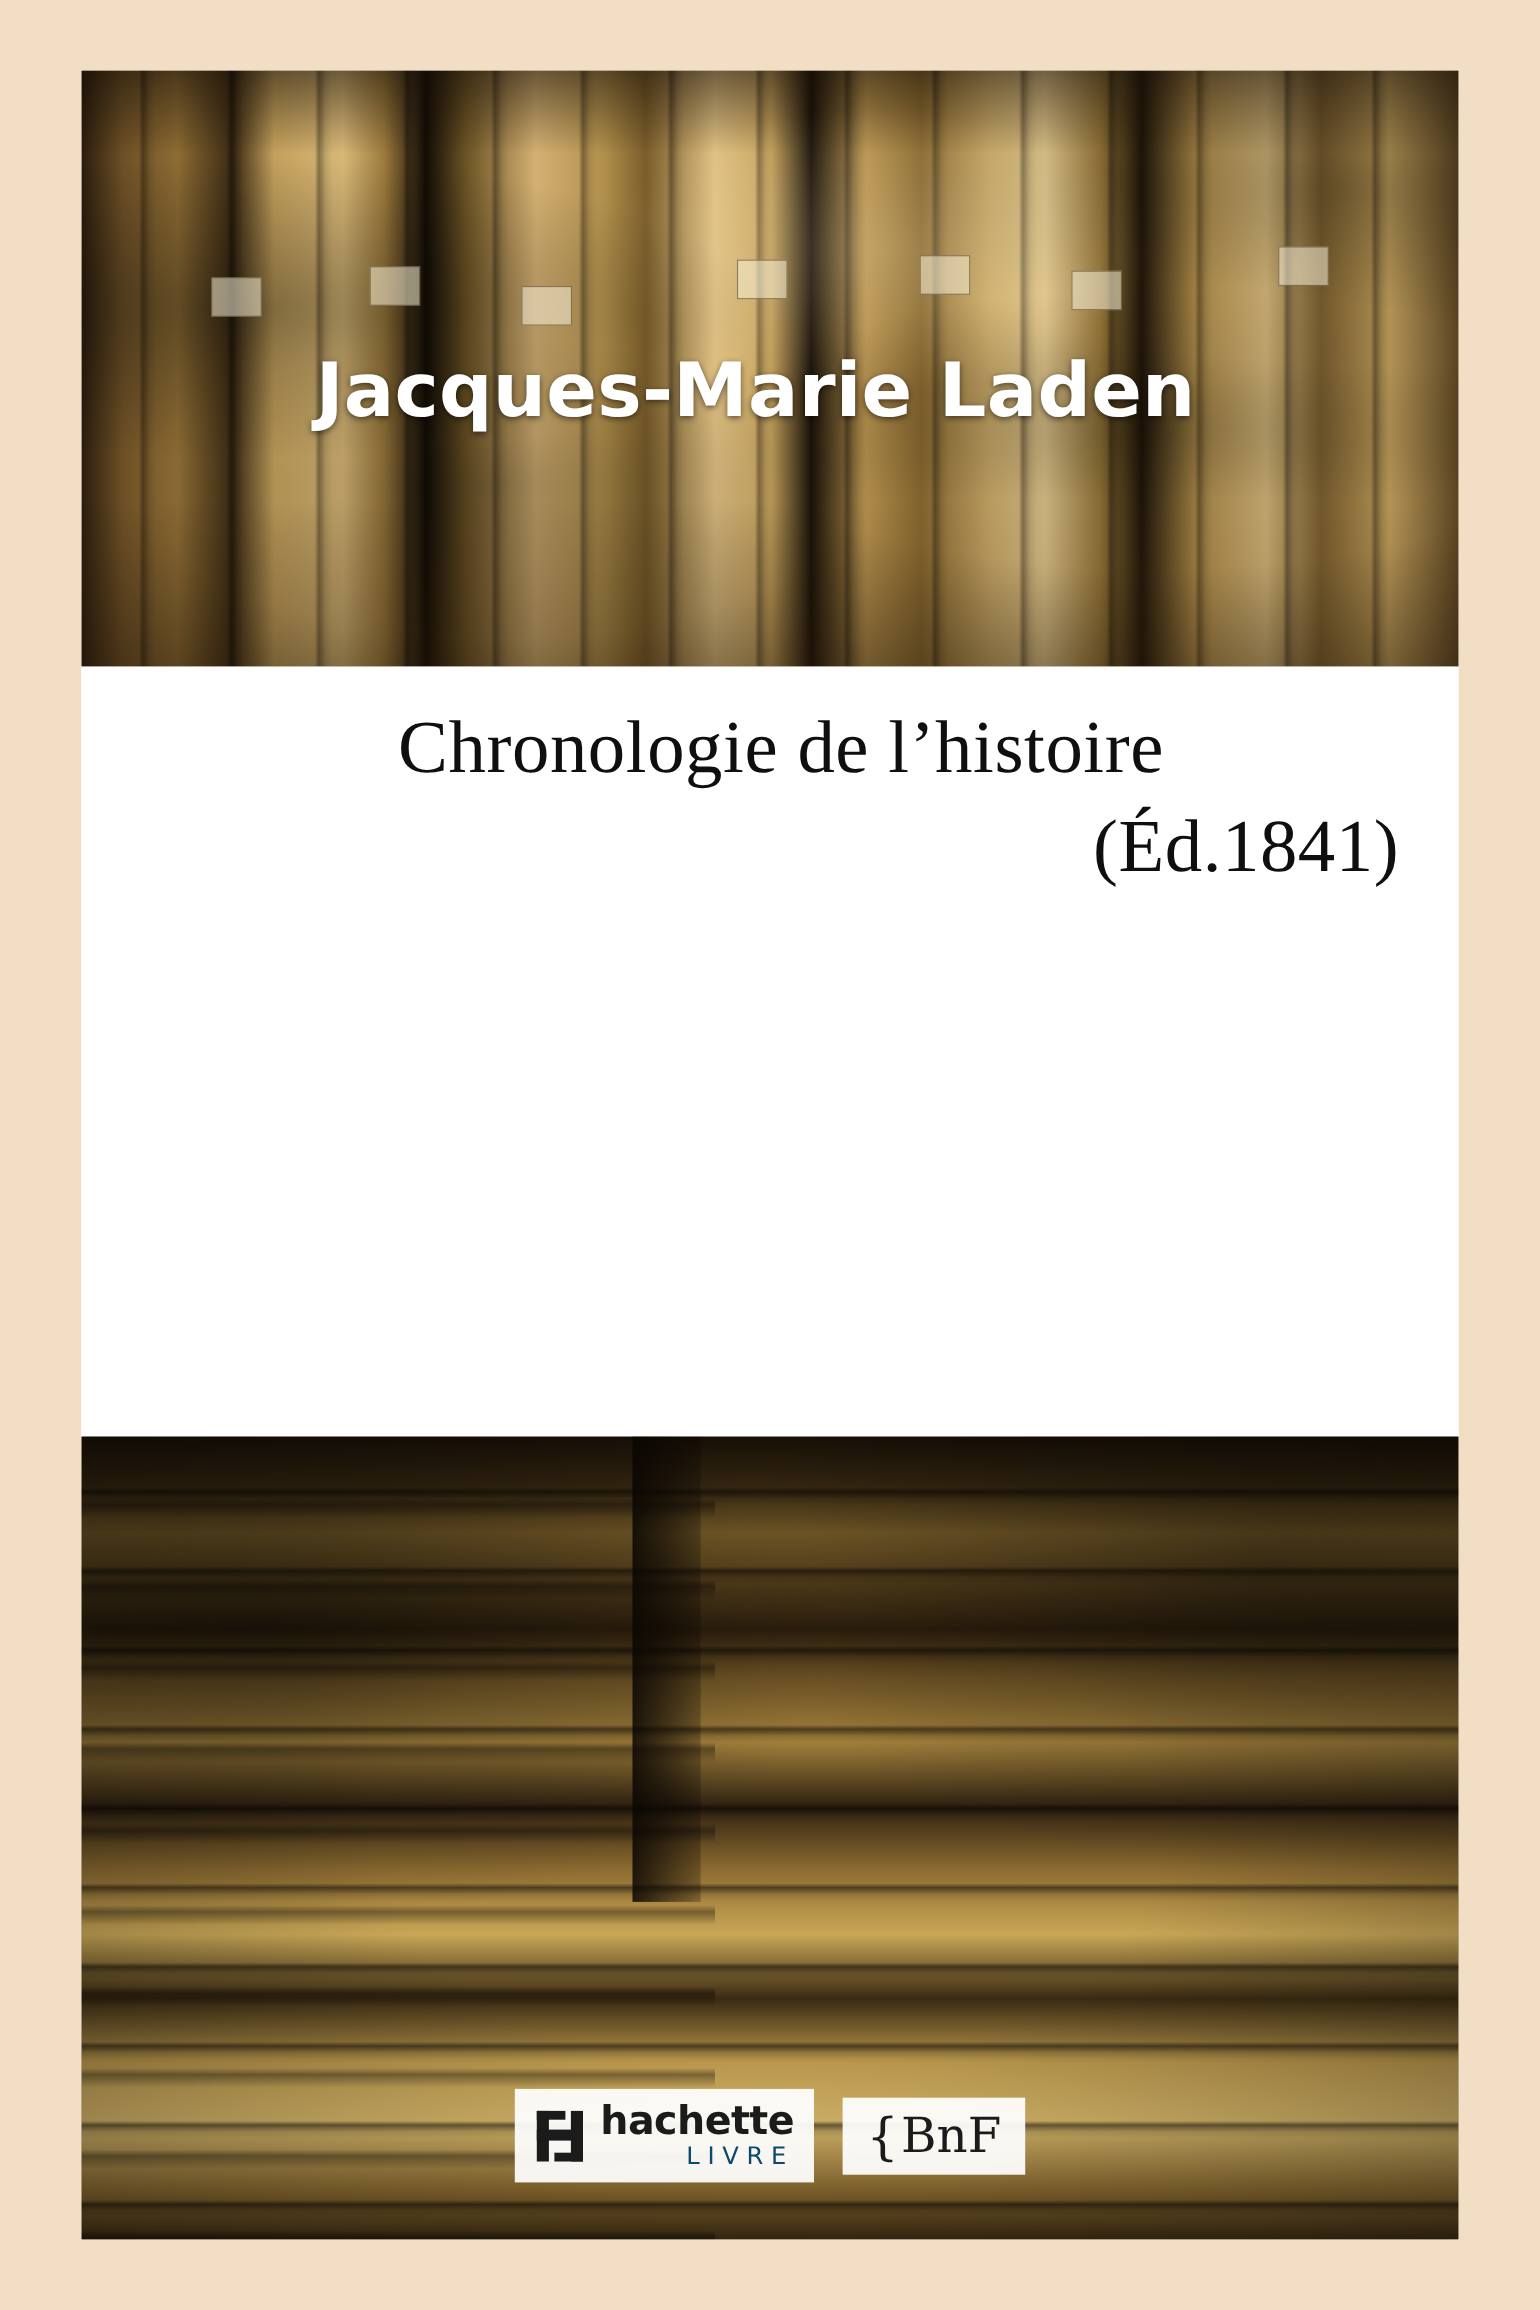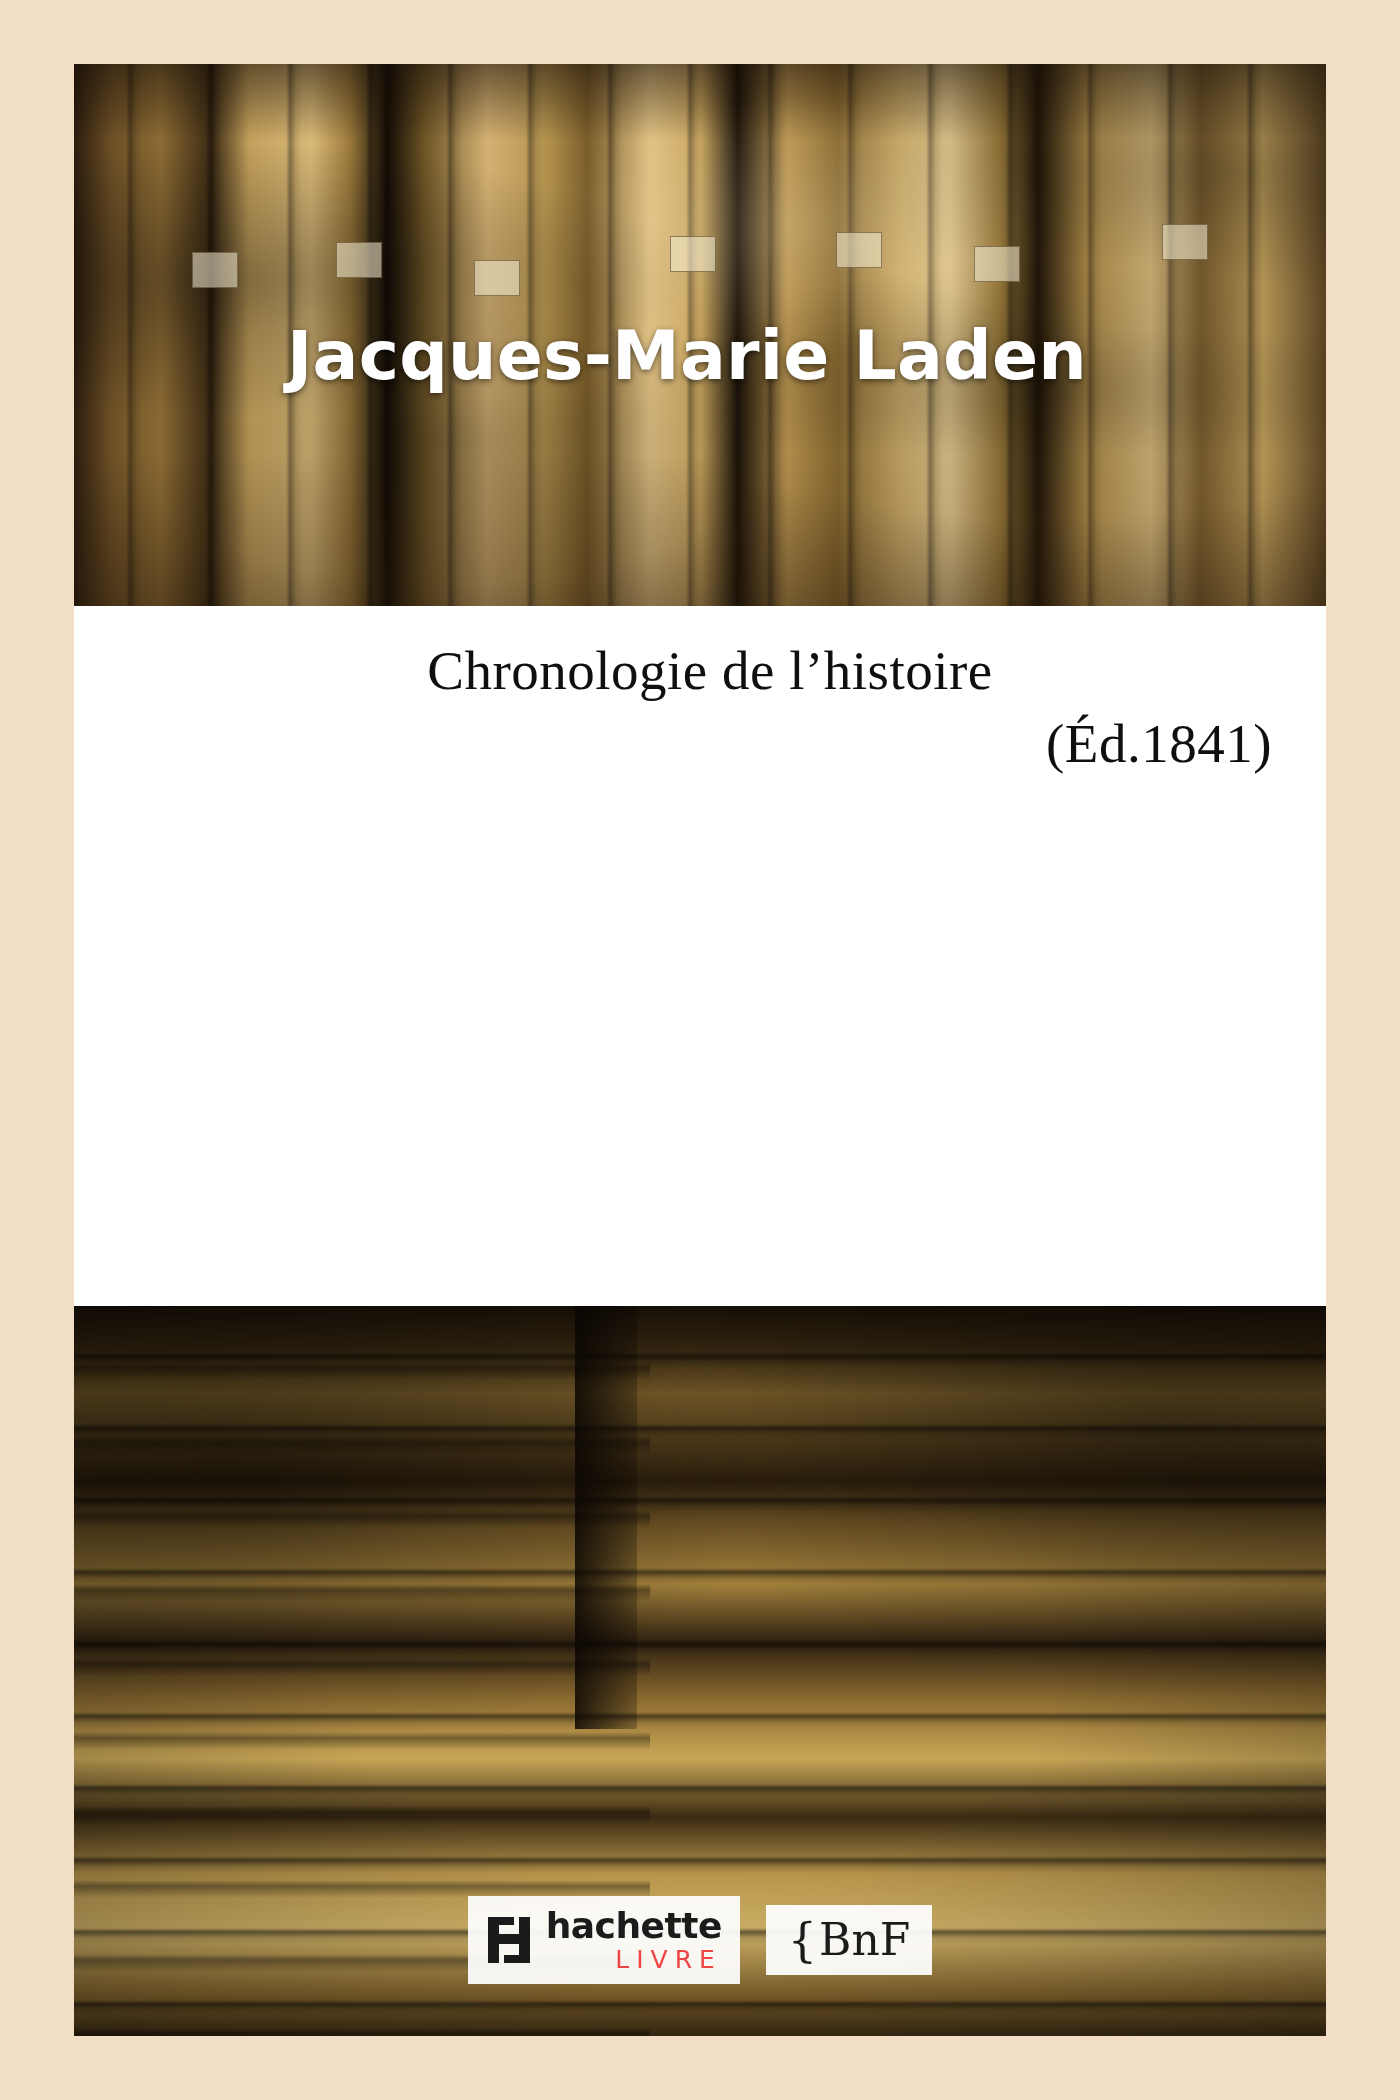--- a/index.html
+++ b/index.html
@@ -112,21 +112,21 @@
     height: 700px;
     background: #ffffff;
   }
   .title {
     position: absolute;
     left: 60px;
     right: 40px;
     top: 28px;
     text-align: center;
     font-family: "Liberation Serif", serif;
-    font-size: 55px;
+    font-size: 68px;
     line-height: 1.33;
     color: #100f0d;
     letter-spacing: 0.5px;
   }
   .title .line { display: block; white-space: nowrap; }
   .title .l3 { text-align: right; padding-right: 14px; }
 
   
   .bottom-photo {
     position: absolute;
@@ -234,22 +234,22 @@
   .hachette .words { line-height: 1; }
   .hachette .w1 {
     font-family: "DejaVu Sans", sans-serif;
     font-weight: bold;
     font-size: 36px;
     color: #1b1b1b;
     letter-spacing: -0.5px;
   }
   .hachette .w2 {
     font-family: "DejaVu Sans", sans-serif;
-    font-size: 25px;
-    color: #ef4444;
+    font-size: 22px;
+    color: #0c4a6e;
     letter-spacing: 7px;
     margin-top: 3px;
     text-align: right;
   }
   .bnf {
     background: rgba(255,255,255,0.93);
     padding: 12px 22px;
     font-family: "DejaVu Serif", serif;
     font-size: 44px;
     color: #1b1b1b;

